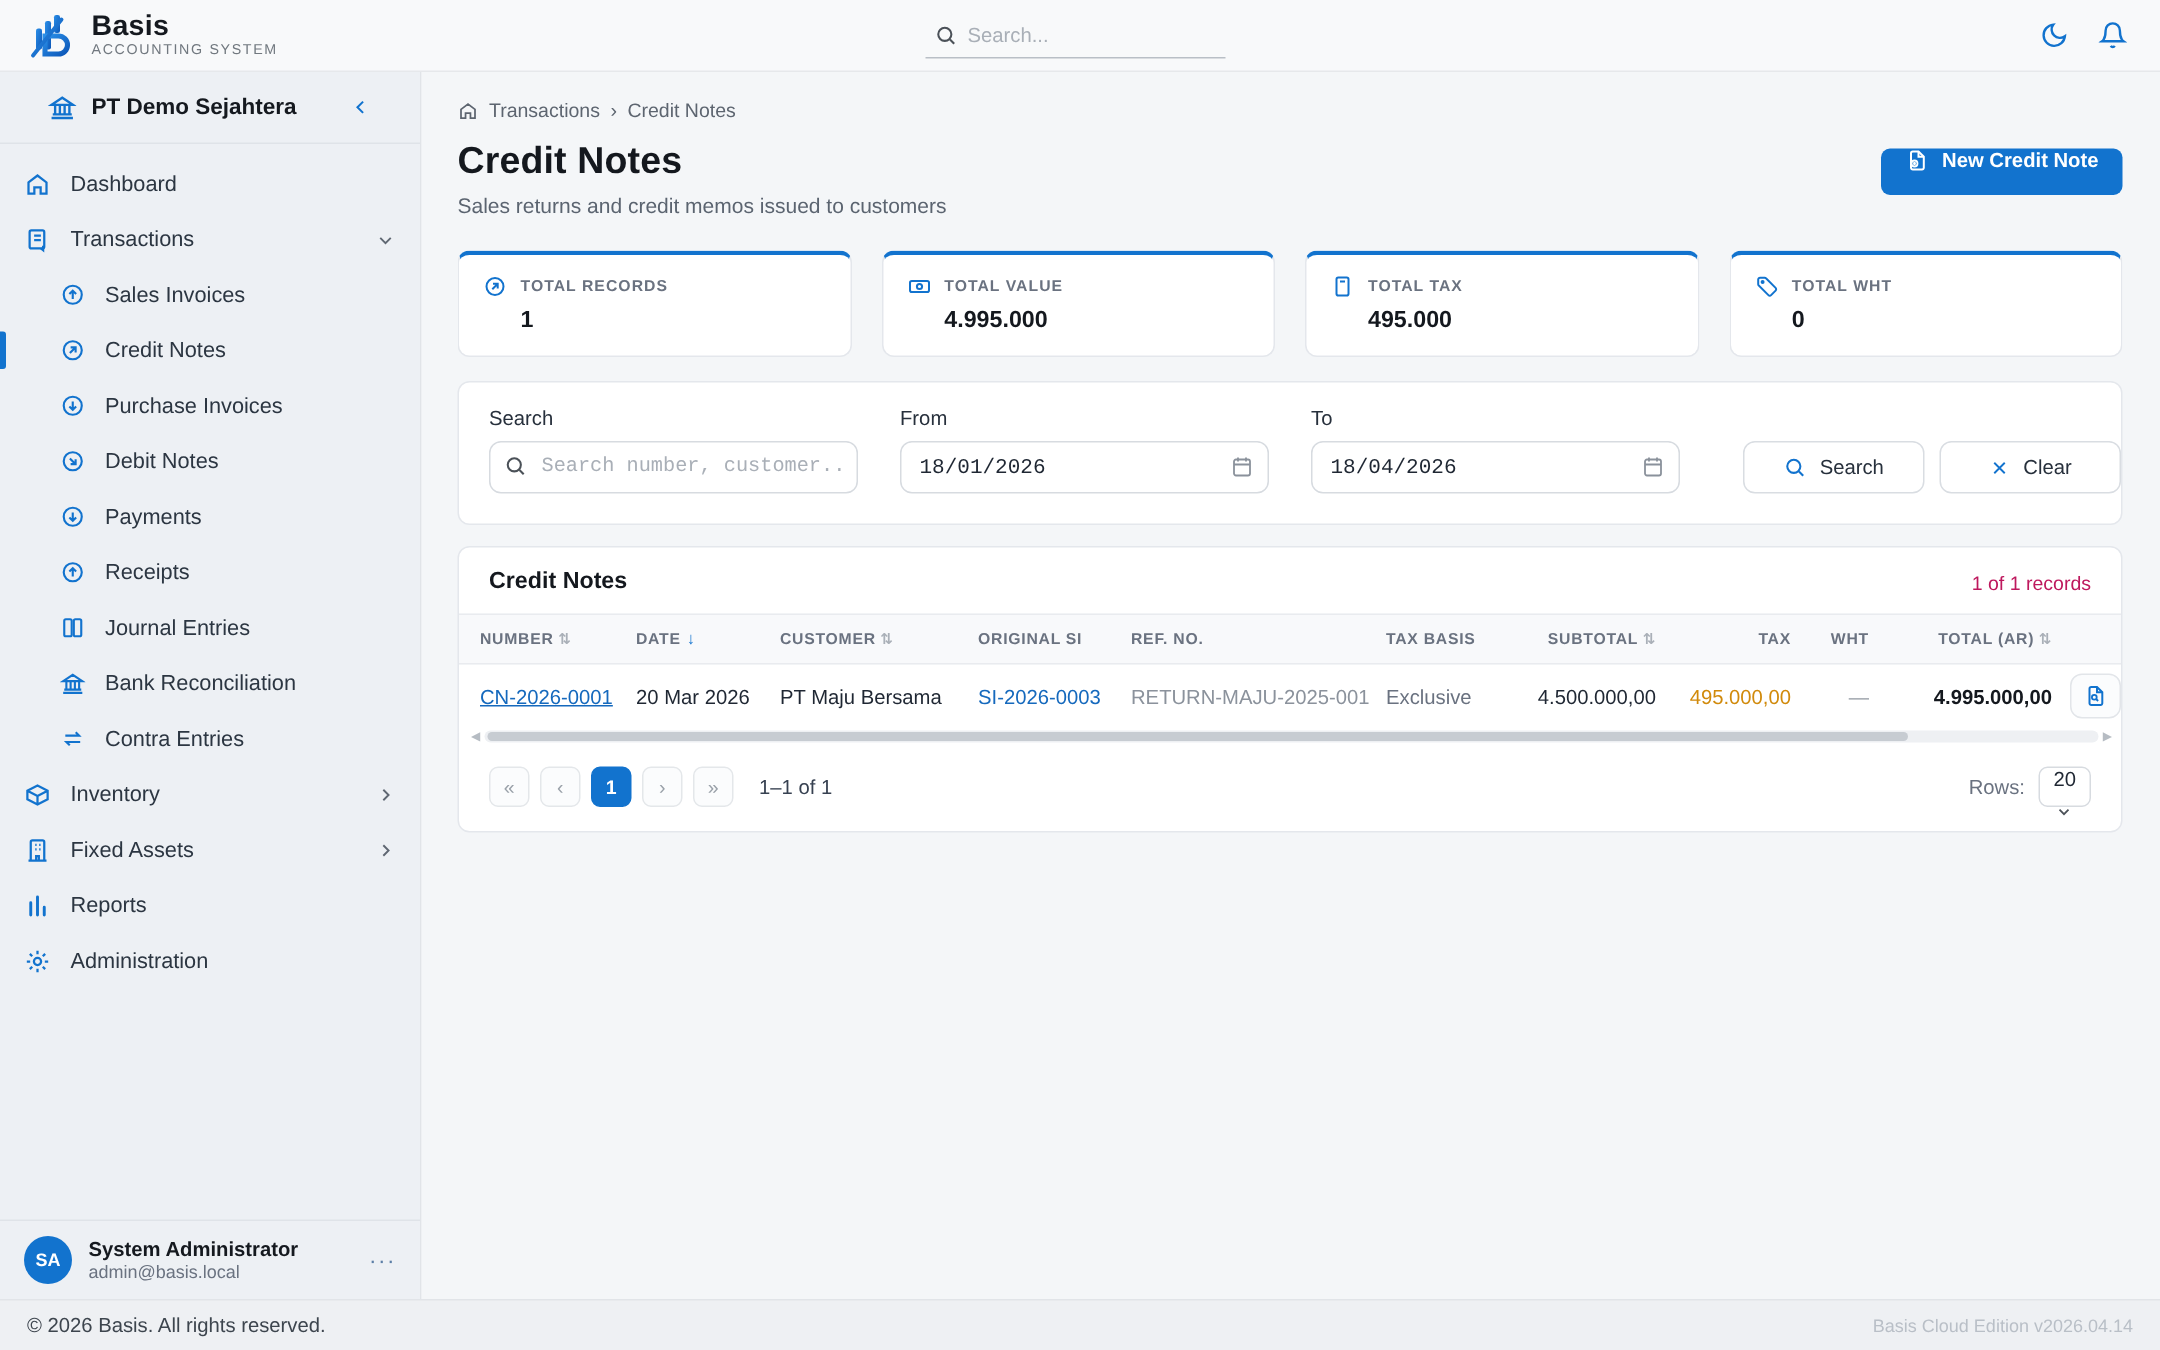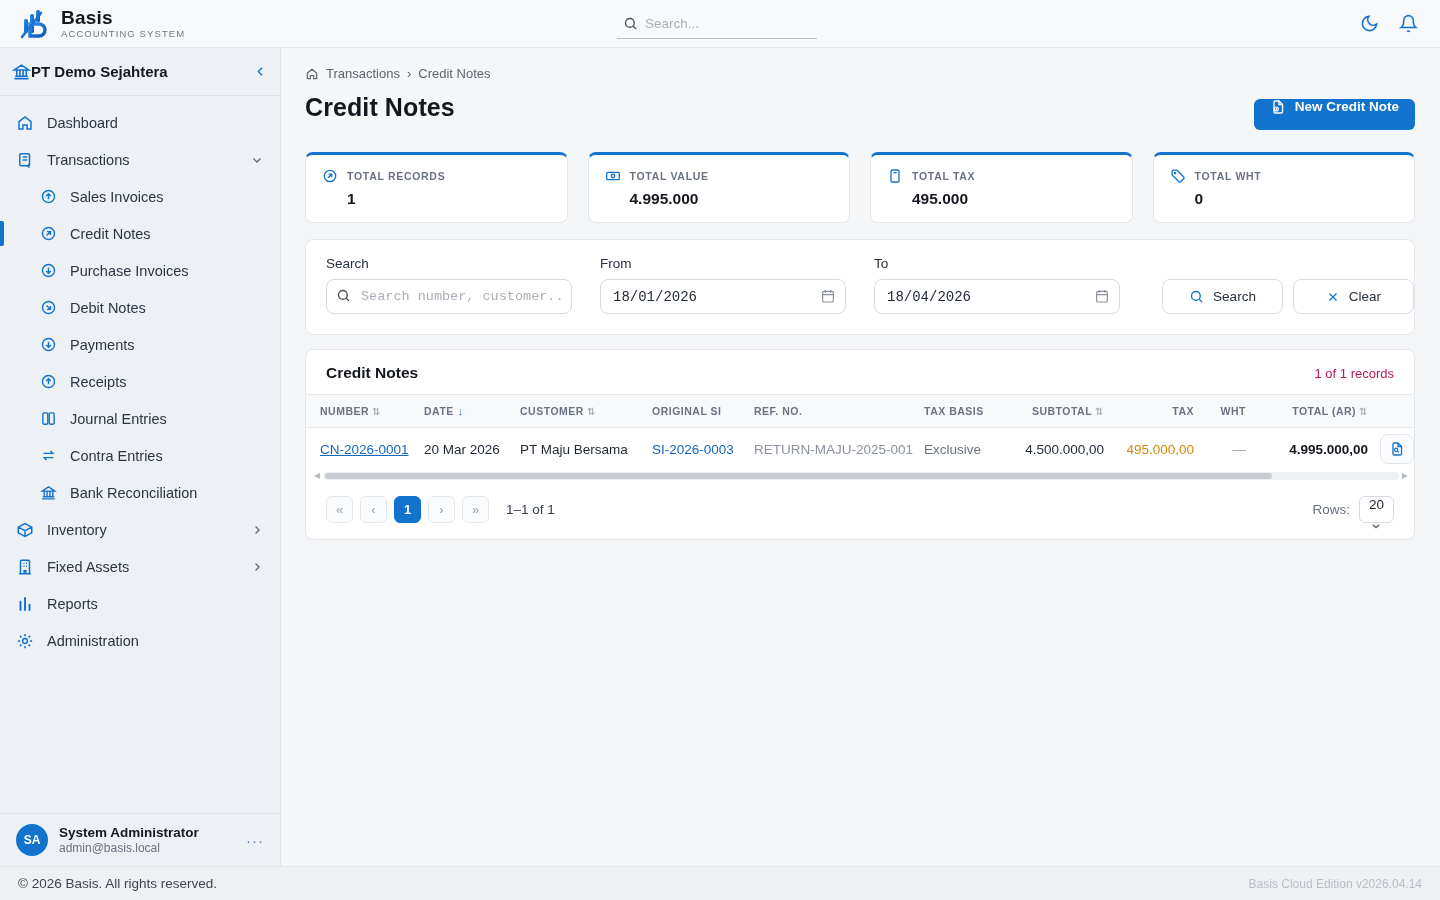--- a/index.html
+++ b/index.html
@@ -18,21 +18,21 @@
   .top-search input::placeholder { color:#a9afb7; }
   .top-search .mag { position:absolute; left:6px; top:7px; color:#4b5158; }
   .top-actions { flex:1; display:flex; justify-content:flex-end; align-items:center; gap:20px; padding-right:6px; }
   .icon-btn { background:none; border:none; color:#1273ce; cursor:pointer; display:flex; align-items:center; }
 
   
   .body { flex:1 1 auto; display:flex; min-height:0; }
 
   
   .sidebar { width:281px; background:#edf0f4; border-right:1px solid #e1e4e8; display:flex; flex-direction:column; flex:0 0 auto; }
-  .company { height:48px; display:flex; align-items:center; padding:0 12px; border-bottom:1px solid #dfe3e8; }
+  .company { height:48px; display:flex; align-items:center; gap:10px; padding:0 32px; border-bottom:1px solid #dfe3e8; }
   .company .label { flex:1; font-size:15px; font-weight:700; color:#15191f; }
   .company .ic { color:#1273ce; }
   .company .chev { color:#1273ce; display:flex; }
   .nav { flex:1; padding-top:8px; overflow:hidden; }
   .nav-item { height:37px; display:flex; align-items:center; gap:13px; padding:0 16px; font-size:14.5px; color:#2c3642; cursor:pointer; position:relative; }
   .nav-item .ic { color:#1273ce; display:flex; flex:0 0 auto; }
   .nav-item .lbl { flex:1; }
   .nav-item .chev { color:#5f6772; display:flex; }
   .nav-sub { padding-left:40px; }
   .nav-item.active::before { content:""; position:absolute; left:0; top:6px; width:3.5px; height:25px; background:#1273ce; border-radius:0 2px 2px 0; }
@@ -268,32 +268,32 @@
               <svg width="17" height="17" viewBox="0 0 24 24" fill="none" stroke="currentColor" stroke-width="2">
                 <rect x="4" y="4" width="7" height="16" rx="1.5"></rect>
                 <rect x="13" y="4" width="7" height="16" rx="1.5"></rect>
               </svg>
             </span>
           <span class="lbl">Journal Entries</span>
         </div>
         <div class="nav-item nav-sub">
           <span class="ic">
               <svg width="17" height="17" viewBox="0 0 24 24" fill="none" stroke="currentColor" stroke-width="2">
+                <path d="M3 21h18M4 18h16M6 18v-7M10 18v-7M14 18v-7M18 18v-7M3 10h18L12 4z"></path>
+              </svg>
+            </span>
+          <span class="lbl">Bank Reconciliation</span>
+        </div>
+        <div class="nav-item nav-sub">
+          <span class="ic">
+              <svg width="17" height="17" viewBox="0 0 24 24" fill="none" stroke="currentColor" stroke-width="2">
                 <path d="M5 9h13l-3.2-3.2M19 15H6l3.2 3.2"></path>
               </svg>
             </span>
           <span class="lbl">Contra Entries</span>
-        </div>
-        <div class="nav-item nav-sub">
-          <span class="ic">
-              <svg width="17" height="17" viewBox="0 0 24 24" fill="none" stroke="currentColor" stroke-width="2">
-                <path d="M3 21h18M4 18h16M6 18v-7M10 18v-7M14 18v-7M18 18v-7M3 10h18L12 4z"></path>
-              </svg>
-            </span>
-          <span class="lbl">Bank Reconciliation</span>
         </div>
         <div class="nav-item">
           <span class="ic">
               <svg width="18" height="18" viewBox="0 0 24 24" fill="none" stroke="currentColor" stroke-width="2">
                 <path d="M21 8.2 12 3.5 3 8.2v7.6l9 4.7 9-4.7zM3 8.2l9 4.6 9-4.6M12 12.8v7.7"></path>
               </svg>
             </span>
           <span class="lbl">Inventory</span>
           <span class="chev">
               <svg width="14" height="14" viewBox="0 0 24 24" fill="none" stroke="currentColor" stroke-width="2.2">
@@ -351,20 +351,21 @@
             </svg>
           </span>
         <span class="crumb">Transactions</span>
         <span>›</span>
         <span class="crumb">Credit Notes</span>
       </div>
 
       <div class="page-head">
         <div>
           <h1 class="page-title">Credit Notes</h1>
+          <div class="page-sub">Sales returns and credit memos issued to customers</div>
         </div>
         <button class="btn-primary" style="margin-top:6px;">
           <span>
               <svg width="16" height="16" viewBox="0 0 24 24" fill="none" stroke="currentColor" stroke-width="2">
                 <path d="M13.5 3H7.8A1.8 1.8 0 0 0 6 4.8v14.4A1.8 1.8 0 0 0 7.8 21H17a1.8 1.8 0 0 0 1.8-1.8V8.2z"></path>
                 <path d="M13.5 3v5.2h5.3"></path>
                 <circle cx="9.5" cy="15" r="3" stroke-width="1.8"></circle>
                 <path d="M9.5 13.6v2.8M8.1 15h2.8" stroke-width="1.8"></path>
               </svg>
             </span>

